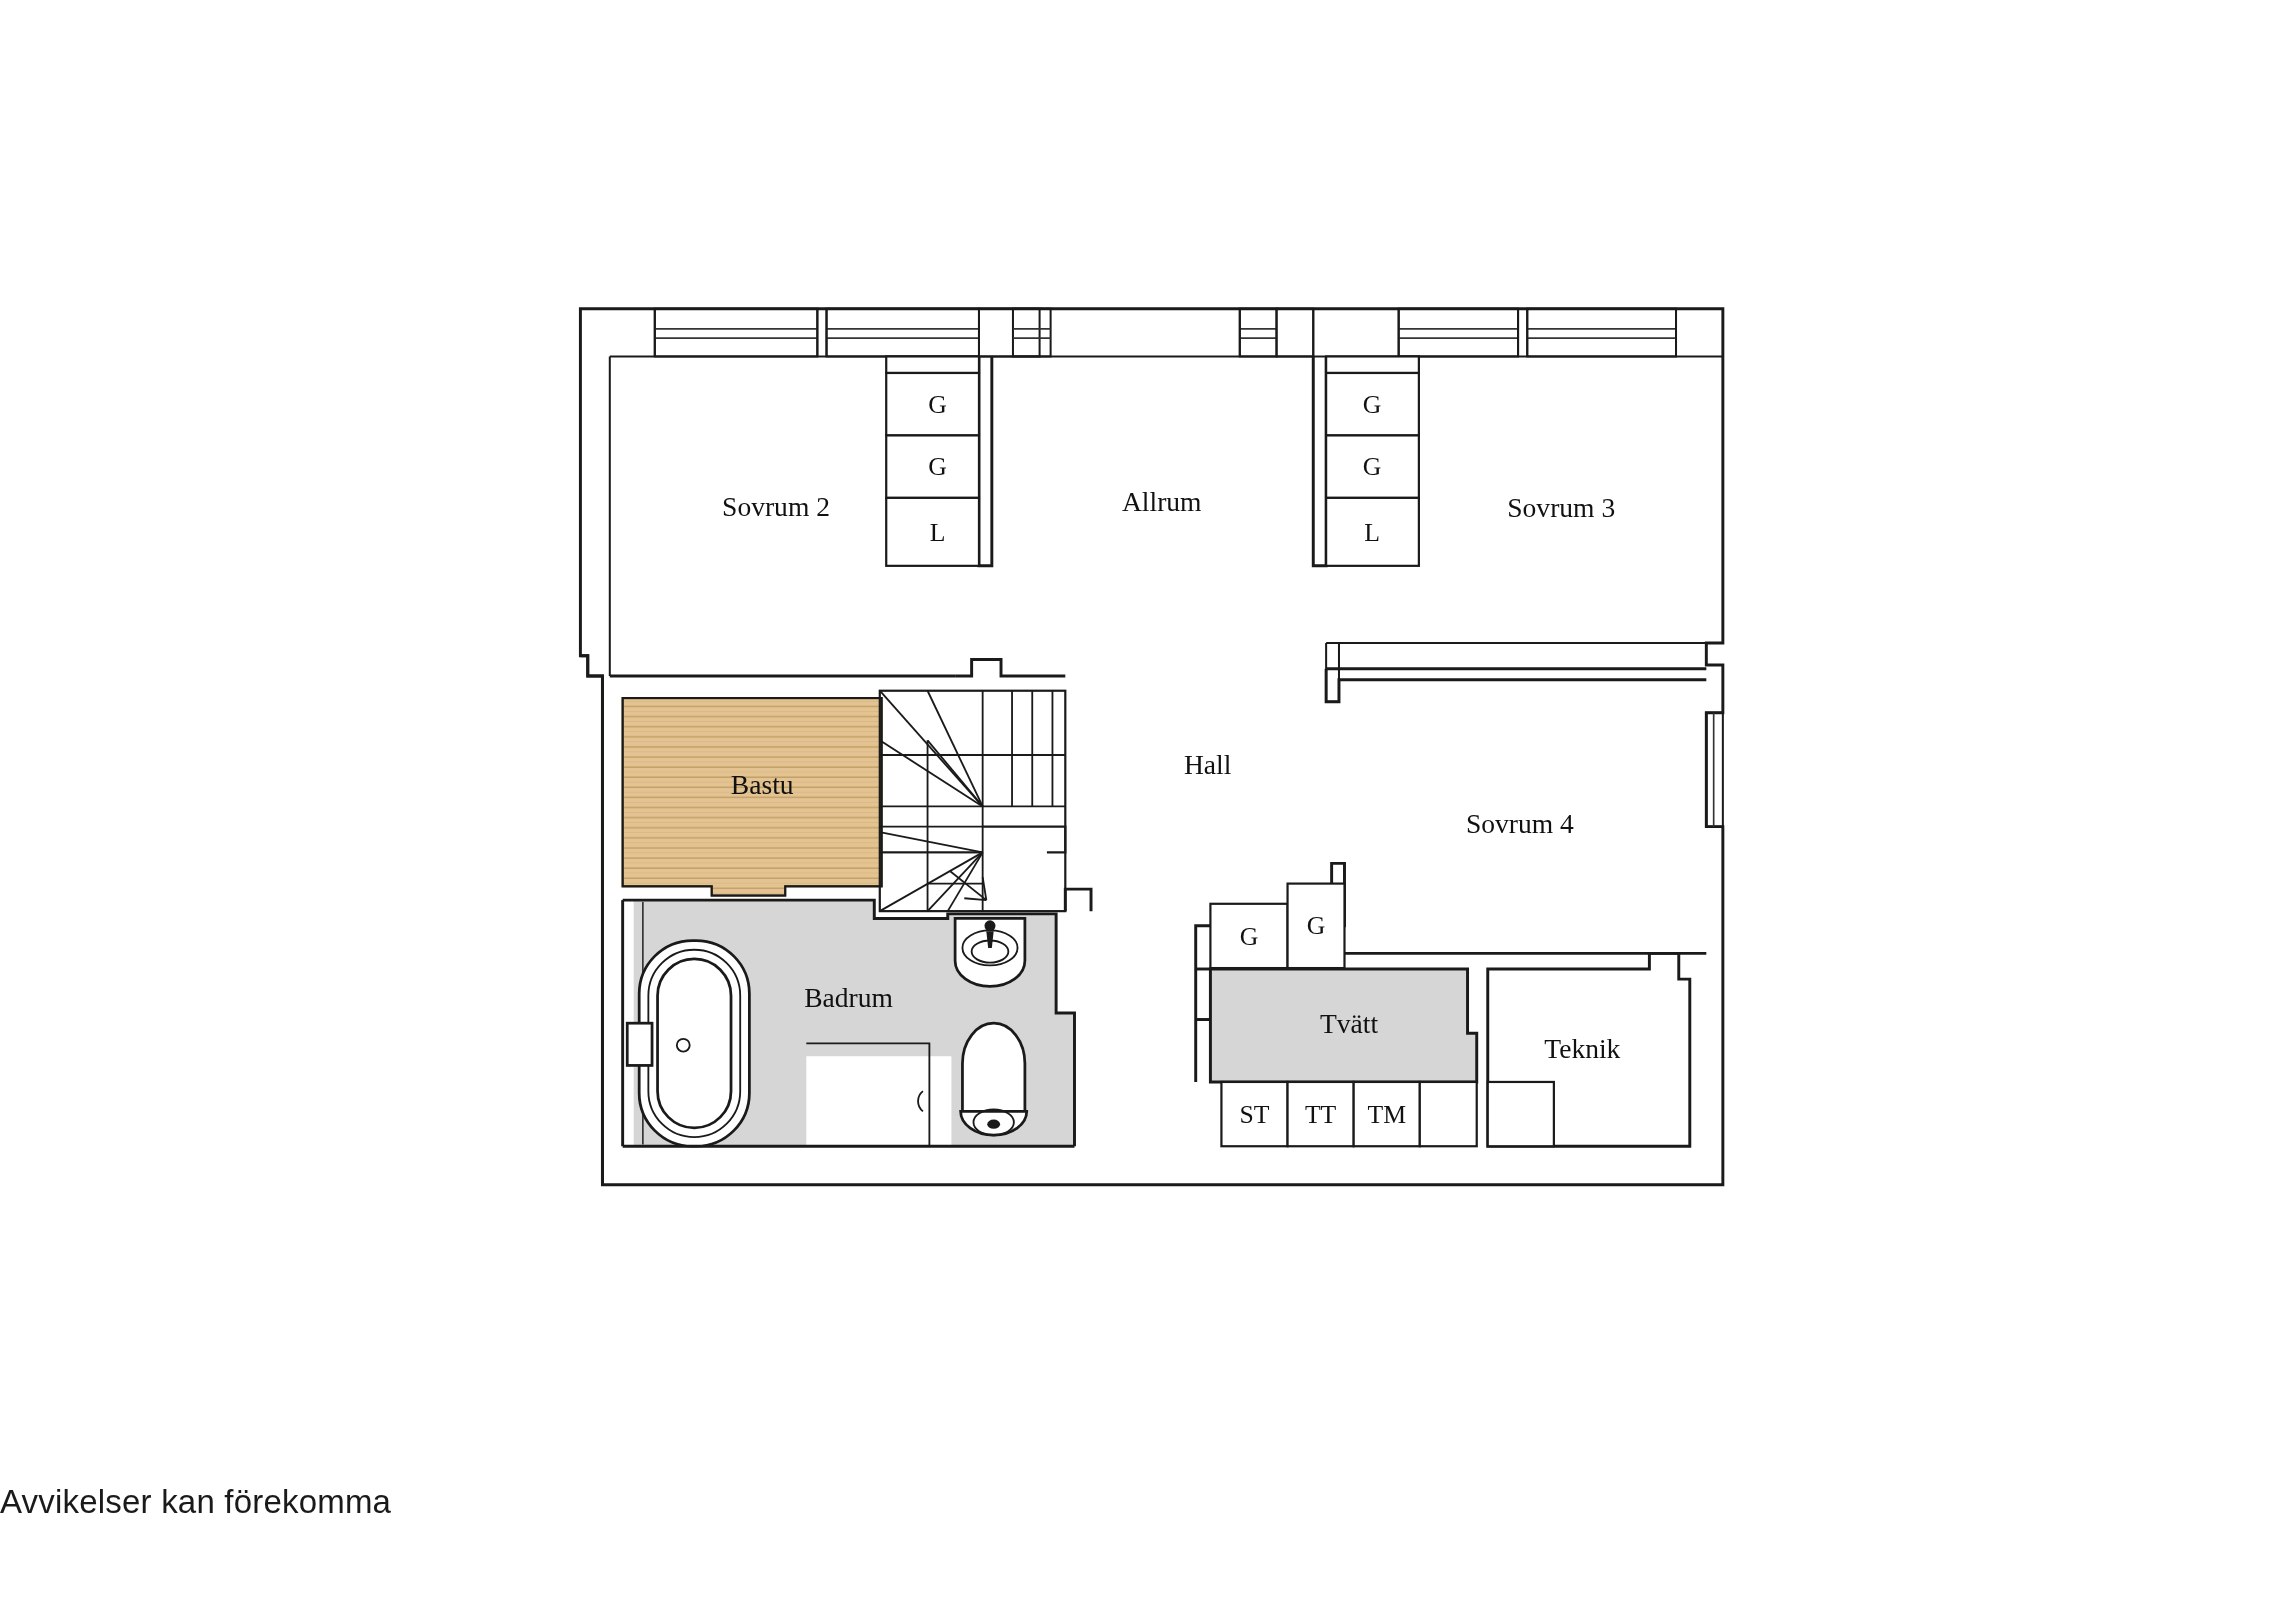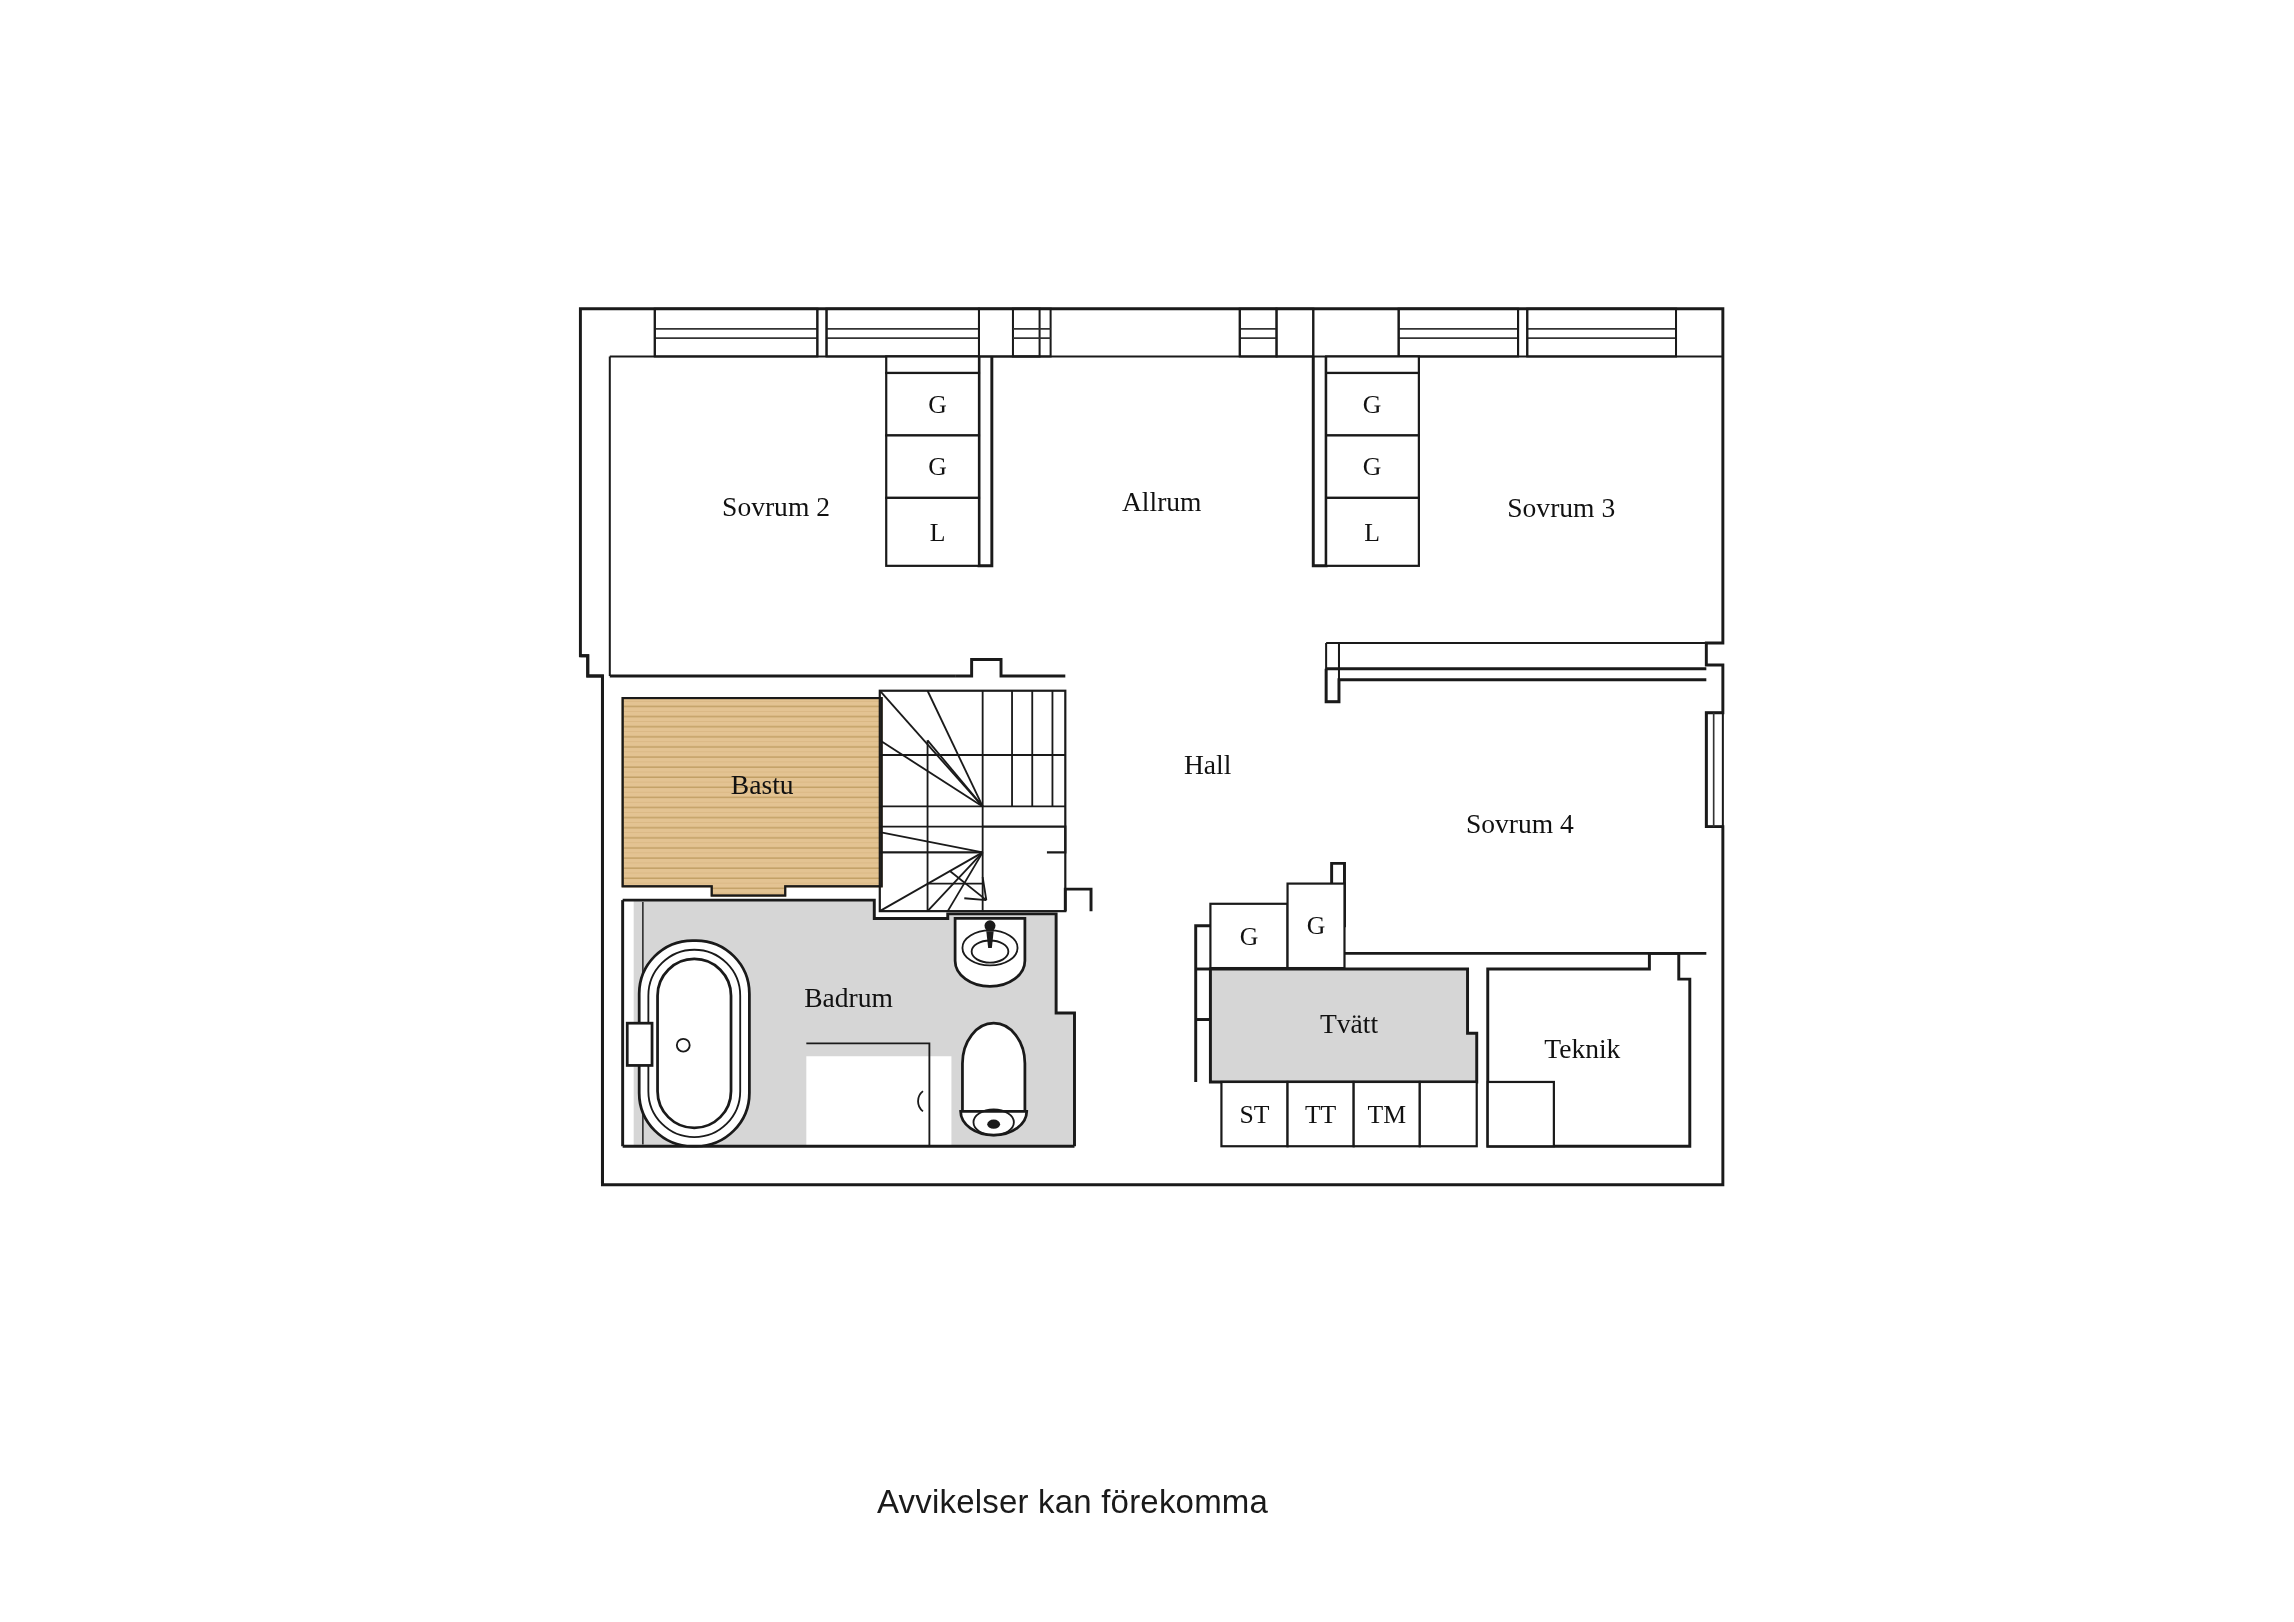--- a/index.html
+++ b/index.html
@@ -46,21 +46,21 @@
     font-size: 28px;
     fill: #111111;
     text-anchor: middle;
     dominant-baseline: middle;
   }
   .caption {
     position: absolute;
     left: 0;
     top: 1483px;
     width: 2145px;
-    text-align: center;
+    text-align: left;
     font-family: "Liberation Sans", sans-serif;
     font-size: 33px;
     color: #1a1a1a;
     letter-spacing: 0.2px;
   }
   .wall { fill: none; stroke: #1a1a1a; stroke-width: 3.2; }
   .wall-thin { fill: none; stroke: #1a1a1a; stroke-width: 2.2; }
   .wall-hair { fill: none; stroke: #333333; stroke-width: 1.8; }
   .fixture { fill: #ffffff; stroke: #1a1a1a; stroke-width: 3; }
   .fixture-thin { fill: none; stroke: #1a1a1a; stroke-width: 2; }

